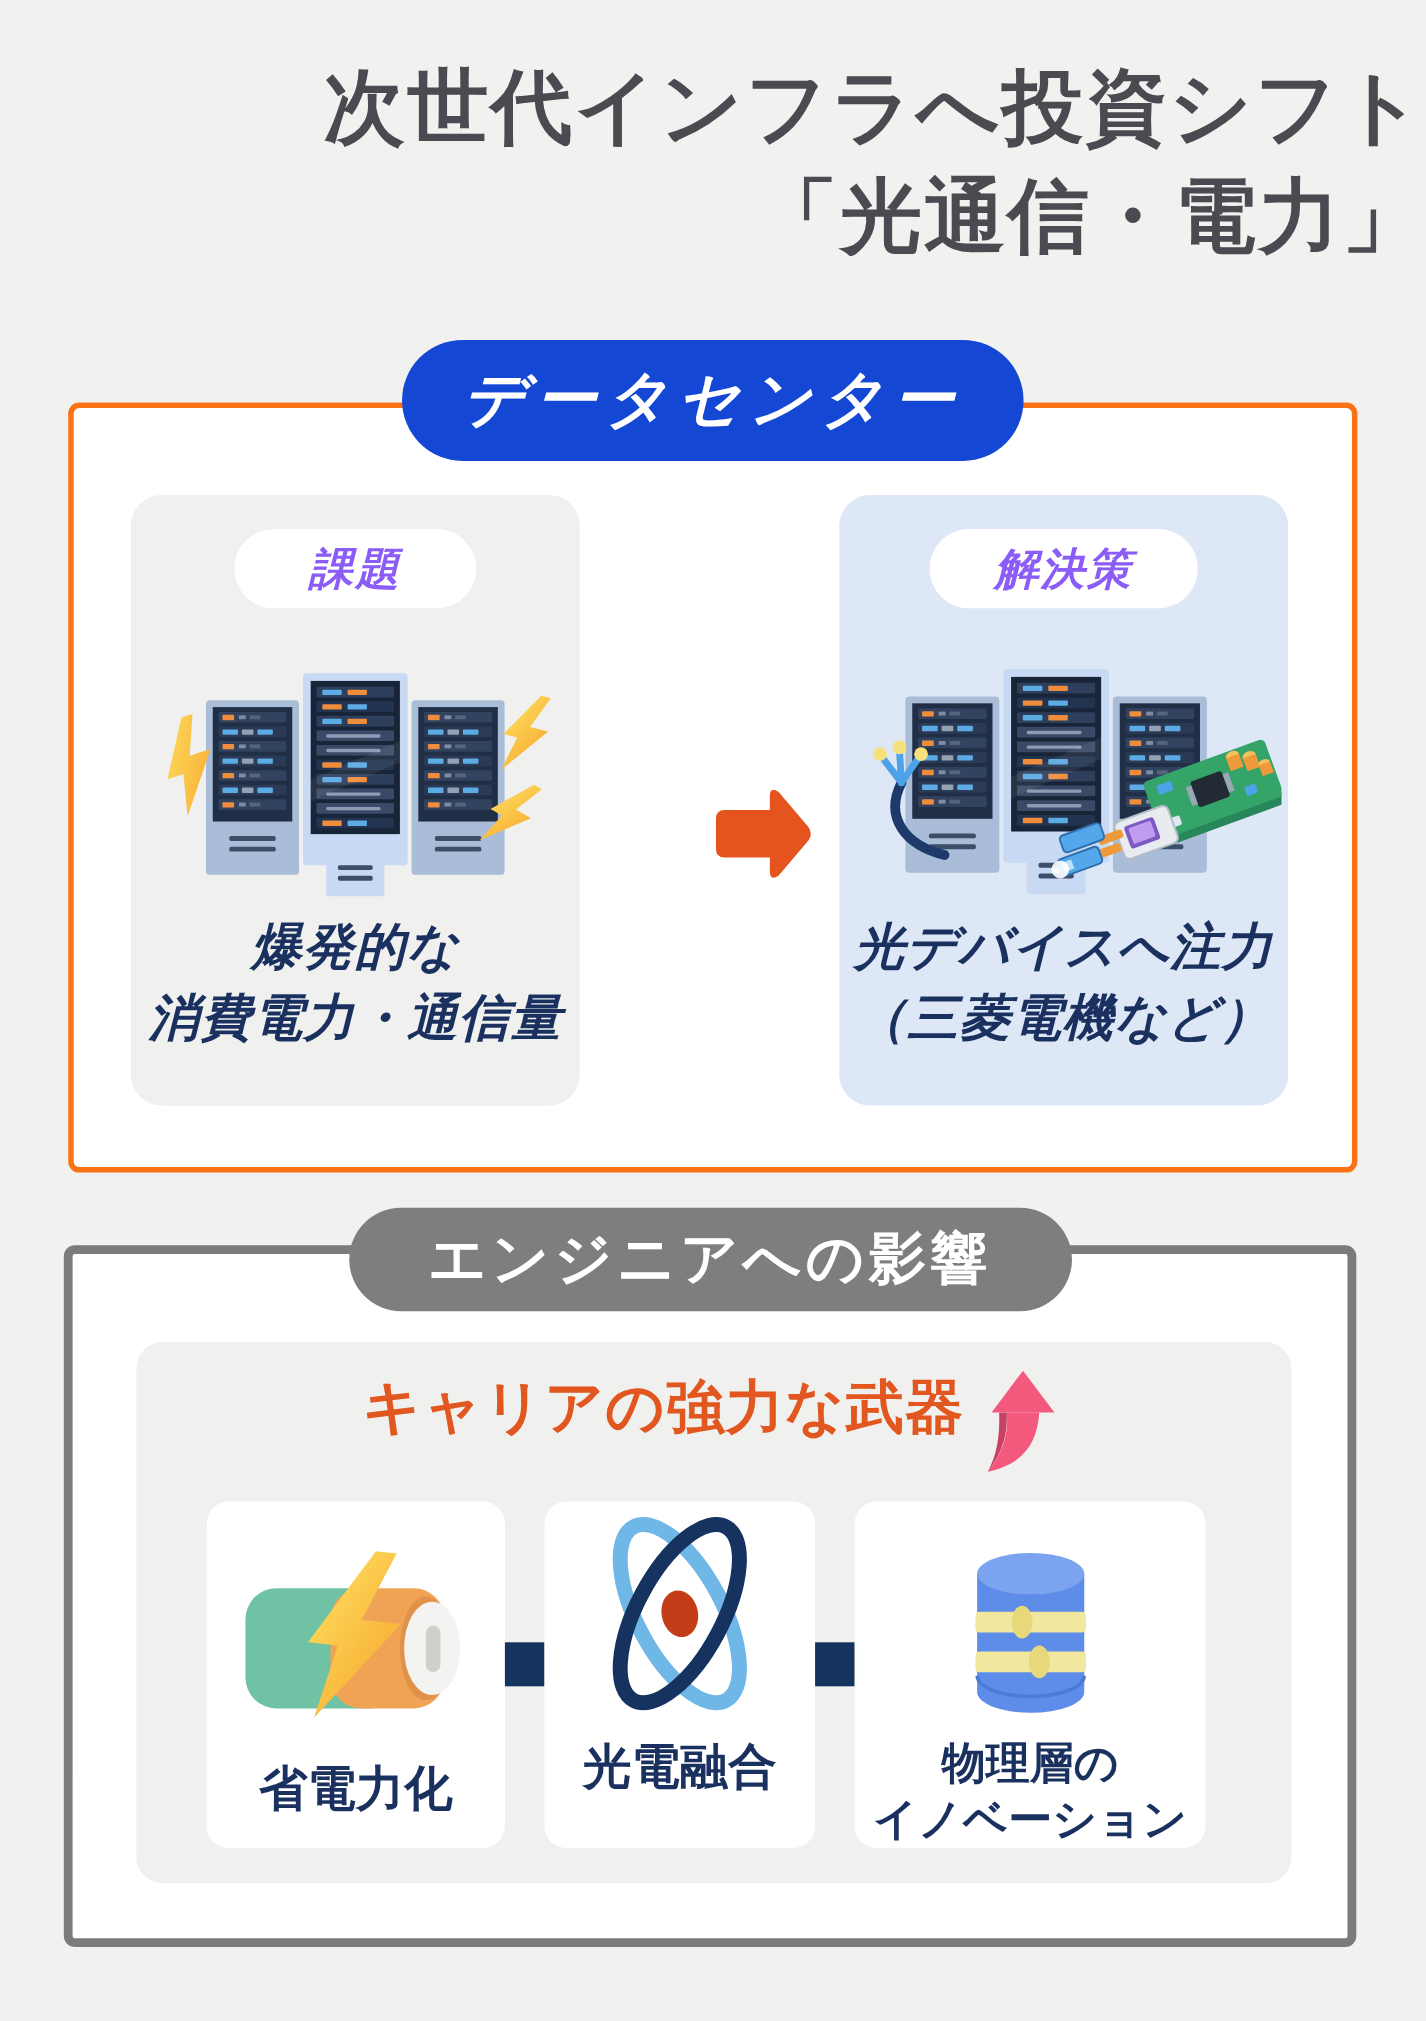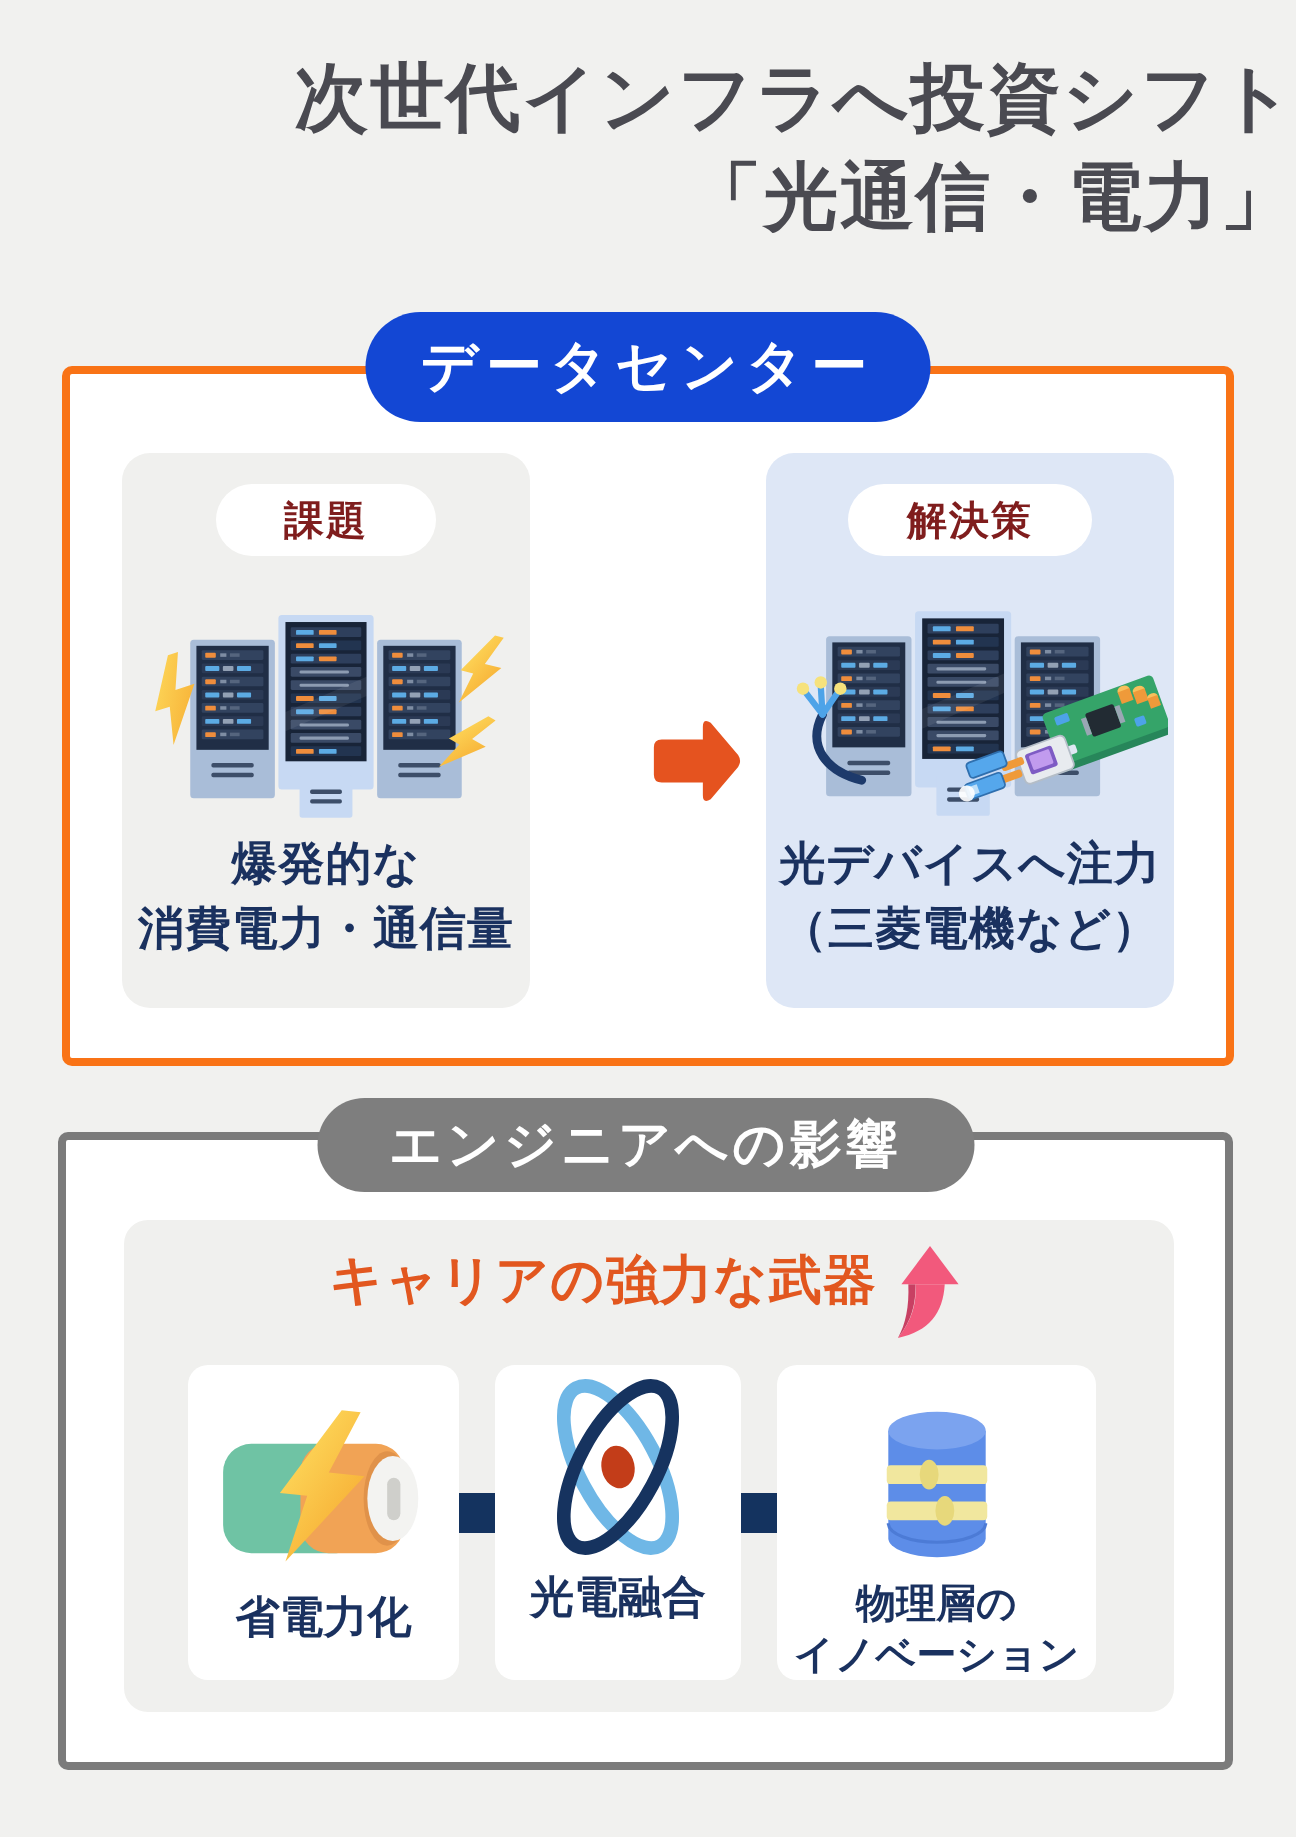--- a/index.html
+++ b/index.html
@@ -5,38 +5,38 @@
   html,body{margin:0;padding:0;}
   body{background:#f1f1ef;font-family:"Liberation Sans","DejaVu Sans",sans-serif;}
   .canvas{position:relative;width:1296px;height:1837px;background:#f1f1ef;overflow:hidden;}
 
   
   .title{position:absolute;top:48px;left:0;right:0;text-align:right;
          font-size:74px;font-weight:800;color:#4a4a51;line-height:1.34;letter-spacing:2px;}
 
   
   .panel{position:absolute;background:#ffffff;box-sizing:border-box;}
-  .panel.blue{left:62px;top:366px;width:1172px;height:700px;border:8px solid #f97316;border-radius:10px;}
+  .panel.blue{left:62px;top:366px;width:1172px;height:700px;border:5px solid #f97316;border-radius:10px;font-style:italic;}
   .panel.gray{left:58px;top:1132px;width:1175px;height:638px;border:8px solid #7b7b7b;border-radius:10px;}
 
   .panel-pill{position:absolute;left:50%;transform:translateX(-50%);
               display:flex;align-items:center;justify-content:center;
               color:#fff;font-weight:800;white-space:nowrap;}
   .blue-pill{top:-62px;width:565px;height:110px;background:#1347d4;border-radius:58px;
              font-size:56px;letter-spacing:8px;}
   .gray-pill{top:-42px;width:657px;height:94px;background:#7e7e7e;border-radius:48px;
              font-size:52px;letter-spacing:4px;}
 
   
   .card{position:absolute;top:79px;width:408px;height:555px;border-radius:28px;}
   .card.challenge{left:52px;background:#f0f0ee;}
   .card.solution{left:696px;background:#dee7f6;}
   .badge{position:absolute;left:50%;transform:translateX(-50%);top:31px;height:72px;
          background:#ffffff;border-radius:40px;display:flex;align-items:center;justify-content:center;
-         font-size:40px;font-weight:800;color:#7f1d1d;letter-spacing:2px;}
+         font-size:40px;font-weight:800;color:#8b5cf6;letter-spacing:2px;}
   .badge.b2{width:220px;} .badge.b3{width:244px;}
   .caption{position:absolute;left:0;right:0;top:378px;text-align:center;
            font-size:46px;font-weight:800;color:#1a315f;line-height:1.42;letter-spacing:1px;}
   .illus{position:absolute;}
   .bolt{position:absolute;}
 
   .dc-arrow{position:absolute;left:578px;top:337px;width:96px;height:100px;}
 
   
   .inner-panel{position:absolute;left:58px;top:80px;width:1050px;height:492px;
@@ -47,21 +47,21 @@
   .swoosh{width:78px;height:96px;margin-left:14px;margin-top:-6px;}
 
   .items-row{position:absolute;left:64px;top:145px;display:flex;align-items:flex-start;}
   .item-card{background:#ffffff;border-radius:20px;height:315px;
              display:flex;flex-direction:column;align-items:center;box-sizing:border-box;}
   .item-card.c1{width:271px;padding-top:26px;}
   .item-card.c2{width:246px;}
   .item-card.c3{width:319px;padding-top:28px;}
   .connector{width:36px;height:40px;background:#14335f;margin-top:128px;}
   .item-label{font-weight:800;color:#1a315f;text-align:center;white-space:pre-line;
-              font-size:44px;line-height:1.28;}
+              font-size:44px;line-height:1.28;margin-top:10px;}
   .item-card.c3 .item-label{font-size:40px;margin-top:4px;}
 </style>
 </head>
 <body>
 
 <svg width="0" height="0" style="position:absolute" aria-hidden="true">
   <defs>
     <linearGradient id="boltg" x1="0" y1="0" x2="1" y2="1">
       <stop offset="0" stop-color="#ffe263"></stop>
         <stop offset="1" stop-color="#f5a42b"></stop>

